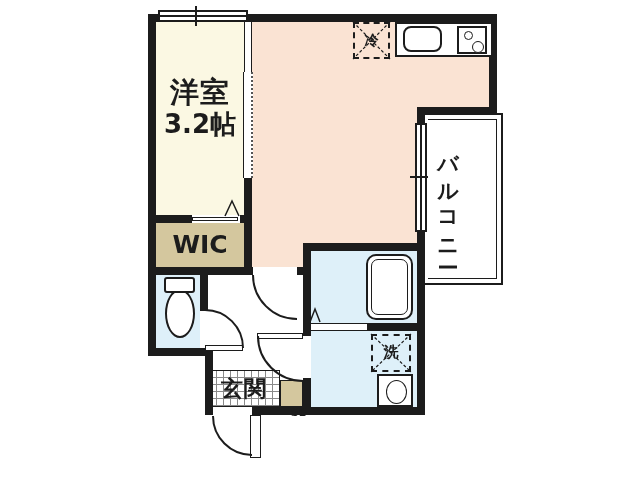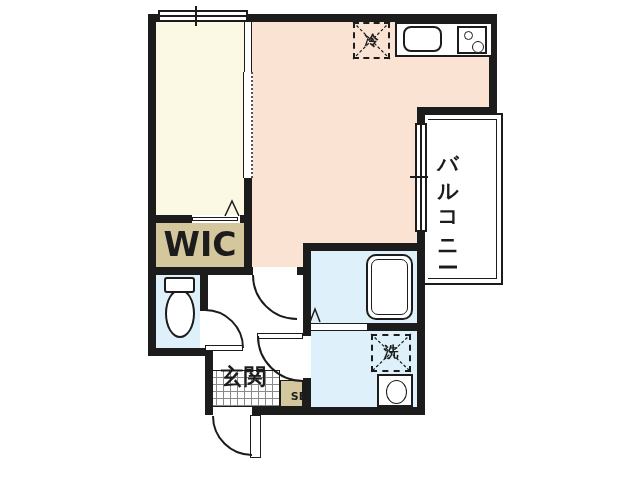--- a/index.html
+++ b/index.html
@@ -39,21 +39,21 @@
     repeating-linear-gradient(90deg,#8a8a8a 0 1px,transparent 1px 7px),#ffffff;}
   
   .overlay{position:absolute;left:0;top:0;z-index:15;pointer-events:none;}
   
   .lbl{z-index:20;display:flex;align-items:center;justify-content:center;
        text-align:center;font-weight:600;line-height:1.15;}
   .lbl-western{font-size:29px;letter-spacing:1px;}
   .lbl-western .size{font-size:26px;letter-spacing:0;}
   .lbl-ldk{font-size:33px;letter-spacing:1px;}
   .lbl-ldk .size{font-size:29px;letter-spacing:0;}
-  .lbl-wic{font-size:33px;}
+  .lbl-wic{font-size:25px;}
   .lbl-balcony{font-size:21px;writing-mode:vertical-rl;text-orientation:upright;
                letter-spacing:5px;justify-content:center;}
   .lbl-genkan{font-size:22px;letter-spacing:1px;}
   .lbl-sb{font-size:11px;font-weight:600;}
   .lbl-rei{font-size:14px;font-weight:600;}
   .lbl-sen{font-size:15px;font-weight:600;}
 </style>
 </head>
 <body>
 
@@ -138,24 +138,30 @@
     <path d="M 243 348 A 38 38 0 0 0 205 310" fill="none" stroke="#1c1c1c" stroke-width="2"></path>
     <path d="M 213 416 A 39 39 0 0 0 252 455" fill="none" stroke="#1c1c1c" stroke-width="2"></path>
     <path d="M 353 22 L 390 59 M 390 22 L 353 59" stroke="#1c1c1c" stroke-width="1.2" stroke-dasharray="3 2"></path>
     <path d="M 371 334 L 411 372 M 411 334 L 371 372" stroke="#1c1c1c" stroke-width="1.2" stroke-dasharray="3 2"></path>
     <polyline points="225,216 232,201 239,216" fill="none" stroke="#1c1c1c" stroke-width="1.5"></polyline>
     <polyline points="310,322 315,309 320,322" fill="none" stroke="#1c1c1c" stroke-width="1.5"></polyline>
     <path d="M 196 6 L 196 26" stroke="#1c1c1c" stroke-width="2"></path>
     <path d="M 410 177 L 428 177" stroke="#1c1c1c" stroke-width="2"></path>
   </svg>
 
+  <div class="abs lbl lbl-western" style="left:156px;top:68px;width:88px;height:80px;">
+    <div>
+      <div>洋室</div>
+      <div class="size">3.2帖</div>
+    </div>
+  </div>
   <div class="abs lbl lbl-ldk" style="left:262px;top:100px;width:140px;height:80px;">
     <div>
     </div>
   </div>
   <div class="abs lbl lbl-wic" style="left:156px;top:223px;width:88px;height:44px;">WIC</div>
   <div class="abs lbl lbl-balcony" style="left:432px;top:125px;width:32px;height:150px;">バルコニー</div>
-  <div class="abs lbl lbl-genkan" style="left:208px;top:360px;width:72px;height:34px;">玄関</div>
-  <div class="abs lbl lbl-sb" style="left:280px;top:384px;width:23px;height:27px;padding-left:15px;">SB</div>
+  <div class="abs lbl lbl-genkan" style="left:208px;top:372px;width:72px;height:34px;">玄関</div>
+  <div class="abs lbl lbl-sb" style="left:280px;top:400px;width:23px;height:27px;padding-left:15px;">SB</div>
   <div class="abs lbl lbl-rei" style="left:353px;top:22px;width:37px;height:37px;">冷</div>
   <div class="abs lbl lbl-sen" style="left:371px;top:334px;width:40px;height:38px;">洗</div>
 
 </div>
 
 </body></html>

